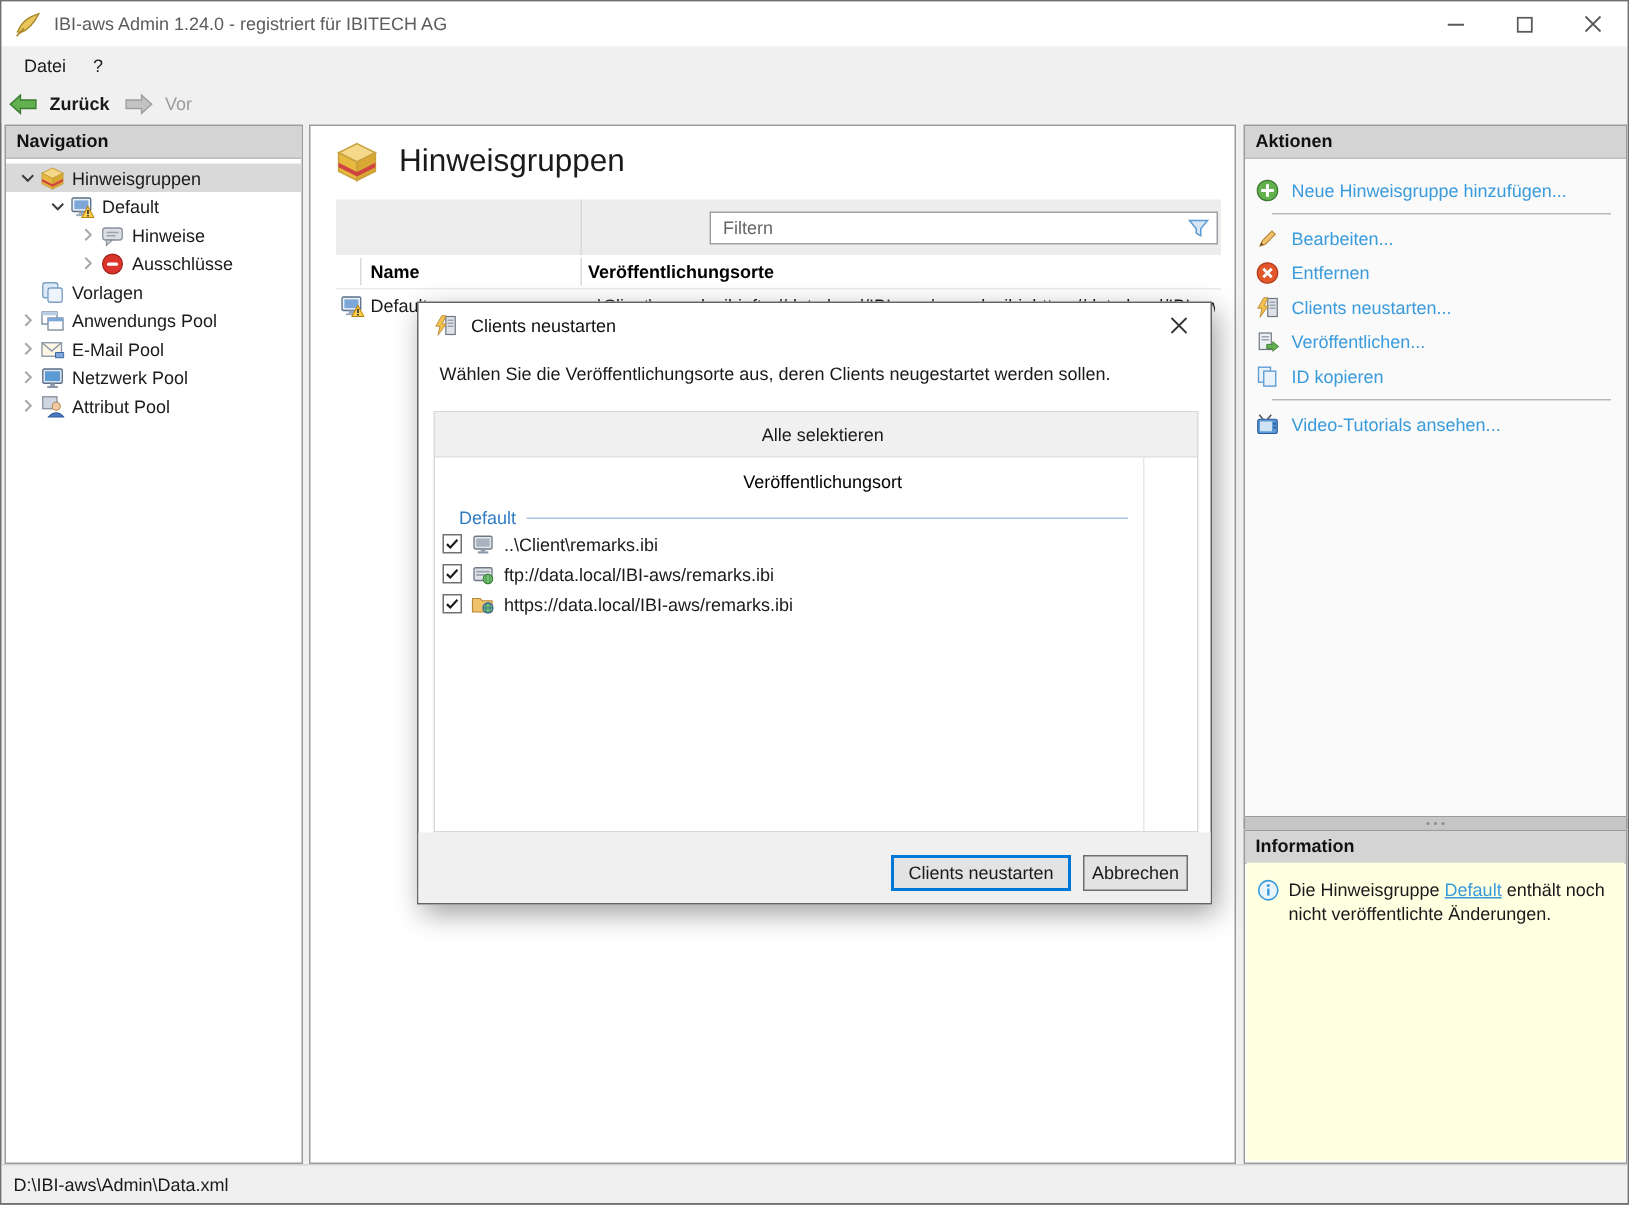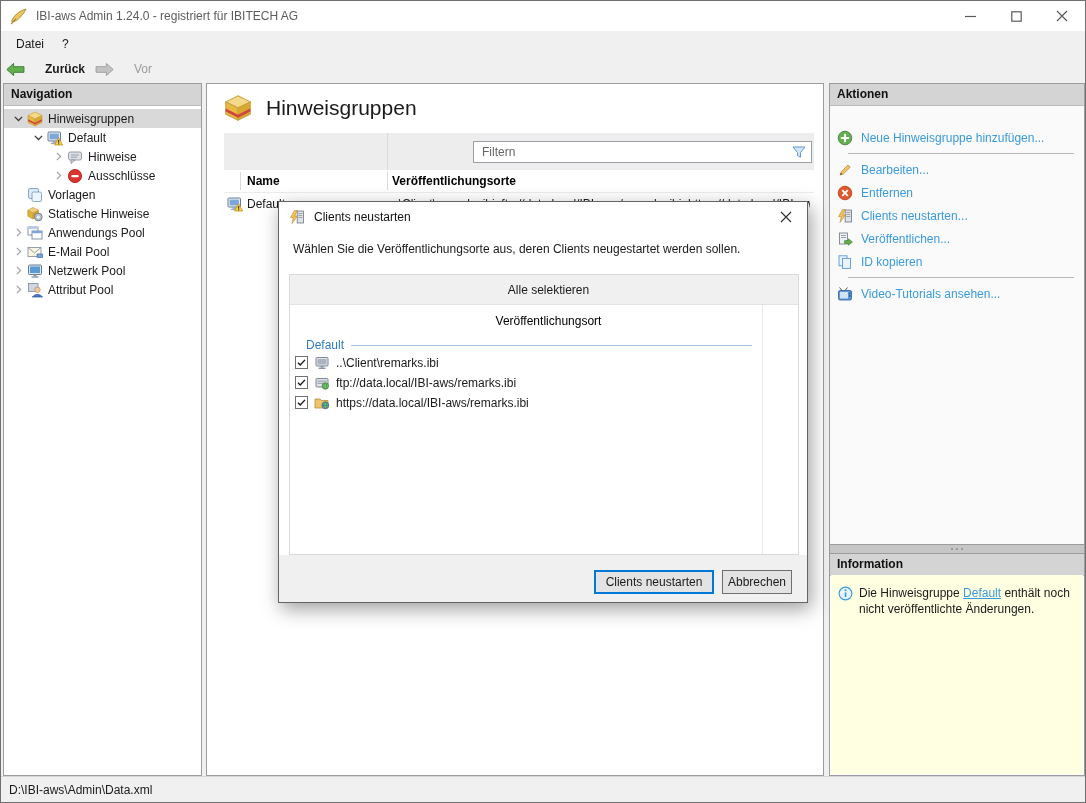--- a/index.html
+++ b/index.html
@@ -11,21 +11,21 @@
   .titlebar .appicon { width:17px; height:17px; margin-left:9px; }
   .titlebar .title { margin-left:9px; font-size:12px; color:#5c5c5c; }
   .wincontrols { position:absolute; right:0; top:0; height:30px; display:flex; }
   .winbtn { width:46px; height:30px; display:flex; align-items:center; justify-content:center; }
 
   
   .menubar { position:absolute; left:0; top:30px; width:100%; height:25px; background:#f0f0f0; display:flex; align-items:center; }
   .menuitem { font-size:12px; color:#1a1a1a; padding:0 9px; height:100%; display:flex; align-items:center; }
   .menubar .m-file { margin-left:6px; }
   .toolbar { position:absolute; left:0; top:55px; width:100%; height:26px; background:#f0f0f0; display:flex; align-items:center; }
-  .toolbtn { display:flex; align-items:center; gap:20px; height:22px; padding:0 5px; }
+  .toolbtn { display:flex; align-items:center; gap:8px; height:22px; padding:0 5px; }
   .toolbtn .lbl { font-size:12px; font-weight:700; color:#1a1a1a; }
   .toolbtn.disabled .lbl { color:#9b9b9b; font-weight:400; }
 
   
   .panel { position:absolute; background:#ffffff; border:1px solid #9c9c9c; }
   .panel-header { height:22px; background:#d4d4d4; border-bottom:1px solid #bdbdbd; font-size:12px; font-weight:700; color:#111; line-height:21px; padding-left:7px; }
 
   .nav-panel { left:2px; top:82px; width:199px; height:693px; }
   .tree { padding-top:3px; }
   .tree-row { height:19px; display:flex; align-items:center; font-size:12px; color:#1a1a1a; }
@@ -50,21 +50,21 @@
   .th-loc { position:absolute; left:168px; top:4px; }
   .th-sep1 { position:absolute; left:16px; top:2px; width:1px; height:18px; background:#d9d9d9; }
   .th-sep2 { position:absolute; left:163px; top:2px; width:1px; height:18px; background:#d9d9d9; }
   .table-row { position:absolute; left:17px; top:108px; width:590px; height:23px; border-top:1px solid #ececec; font-size:12px; color:#1a1a1a; }
   .table-row .ricon { position:absolute; left:3px; top:3px; width:16px; height:16px; }
   .tr-name { position:absolute; left:23px; top:4px; }
   .tr-loc { position:absolute; left:168px; top:4px; width:418px; white-space:nowrap; overflow:hidden; }
 
   
   .actions-panel { left:828px; top:82px; width:256px; height:462px; background:#fafafa; }
-  .actions-list { padding-top:20px; }
+  .actions-list { padding-top:9px; }
   .action-item { display:flex; align-items:center; gap:8px; height:23px; padding-left:7px; }
   .action-item .aicon { width:16px; height:16px; flex:0 0 16px; }
   .action-item .albl { font-size:12px; color:#3a9bdc; }
   .action-sep { height:1px; background:#b9b9b9; margin:4px 10px 4px 18px; }
   .splitter { position:absolute; left:828px; top:544px; width:256px; height:8px; background:#c6c6c6; border-left:1px solid #9c9c9c; border-right:1px solid #9c9c9c; display:flex; align-items:center; justify-content:center; gap:3px; }
   .splitter i { width:2px; height:2px; border-radius:50%; background:#8a8a8a; }
   .info-panel { left:828px; top:552px; width:256px; height:223px; }
   .info-body { position:absolute; left:1px; right:1px; top:21px; bottom:1px; background:#ffffe1; padding:10px 8px 0 7px; display:flex; gap:6px; }
   .info-body .iicon { width:15px; height:15px; flex:0 0 15px; margin-top:1px; }
   .info-text { font-size:12px; color:#1a1a1a; line-height:1.35; }
@@ -214,31 +214,20 @@
 
       <div class="tree-row lvl0">
         <span class="chev-sp"></span>
         <svg class="ticon" viewBox="0 0 16 16">
             <rect x="1.5" y="1.5" width="10" height="10" rx="1.5" fill="#dce9f7" stroke="#7aa0c4" stroke-width="0.9"></rect>
             <rect x="5" y="5" width="9.5" height="9.5" rx="1.5" fill="#eef4fb" stroke="#7aa0c4" stroke-width="0.9"></rect>
           </svg>
         <span>Vorlagen</span>
       </div>
 
-      <div class="tree-row lvl0">
-        <span class="chev-sp"></span>
-        <svg class="ticon" viewBox="0 0 16 16">
-            <polygon points="6,1.5 11.5,4.3 6,7.1 0.8,4.3" fill="#f2cf7a" stroke="#c9a23f" stroke-width="0.7"></polygon>
-            <polygon points="0.8,4.3 6,7.1 6,13 0.8,10.2" fill="#e0b03a" stroke="#c9a23f" stroke-width="0.7"></polygon>
-            <polygon points="11.5,4.3 6,7.1 6,13 11.5,10.2" fill="#cf9d2e" stroke="#c9a23f" stroke-width="0.7"></polygon>
-            <circle cx="11.3" cy="11" r="3.9" fill="#b9c0c9" stroke="#6e7681" stroke-width="0.8"></circle>
-            <circle cx="11.3" cy="11" r="1.5" fill="#f2f4f6"></circle>
-          </svg>
-        <span>Statische Hinweise</span>
-      </div>
 
       <div class="tree-row lvl0">
         <span class="chev">
             <svg width="13" height="13" viewBox="0 0 16 16">
               <polyline points="6,3.5 10.5,8 6,12.5" fill="none" stroke="#a6a6a6" stroke-width="1.6"></polyline>
             </svg>
           </span>
         <svg class="ticon" viewBox="0 0 16 16">
             <rect x="1" y="2" width="10" height="8" fill="#fff" stroke="#7a8aa0" stroke-width="0.9"></rect>
             <rect x="1" y="2" width="10" height="2.2" fill="#b8cce4"></rect>

